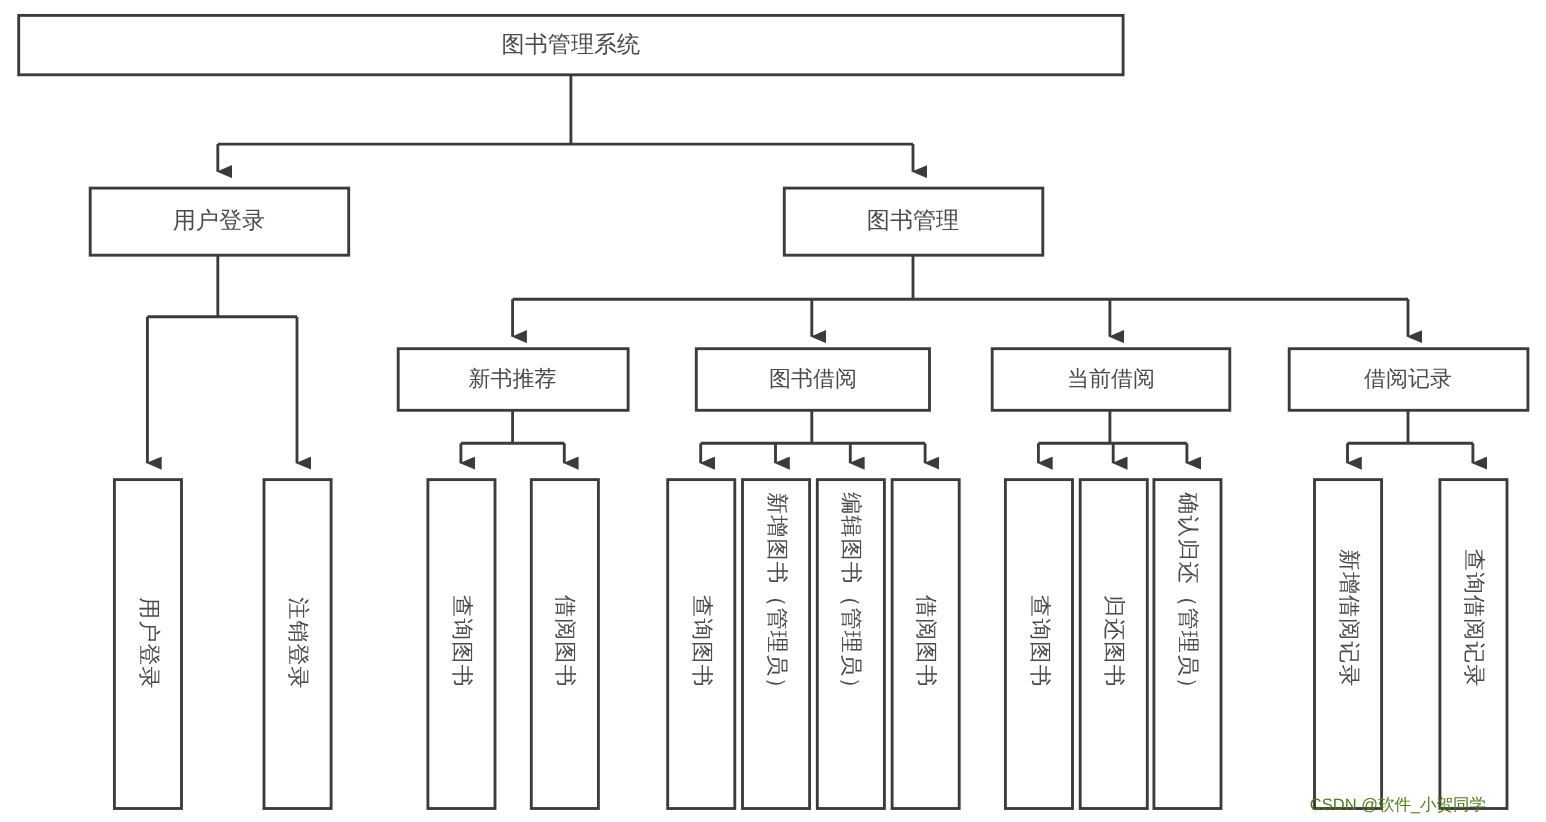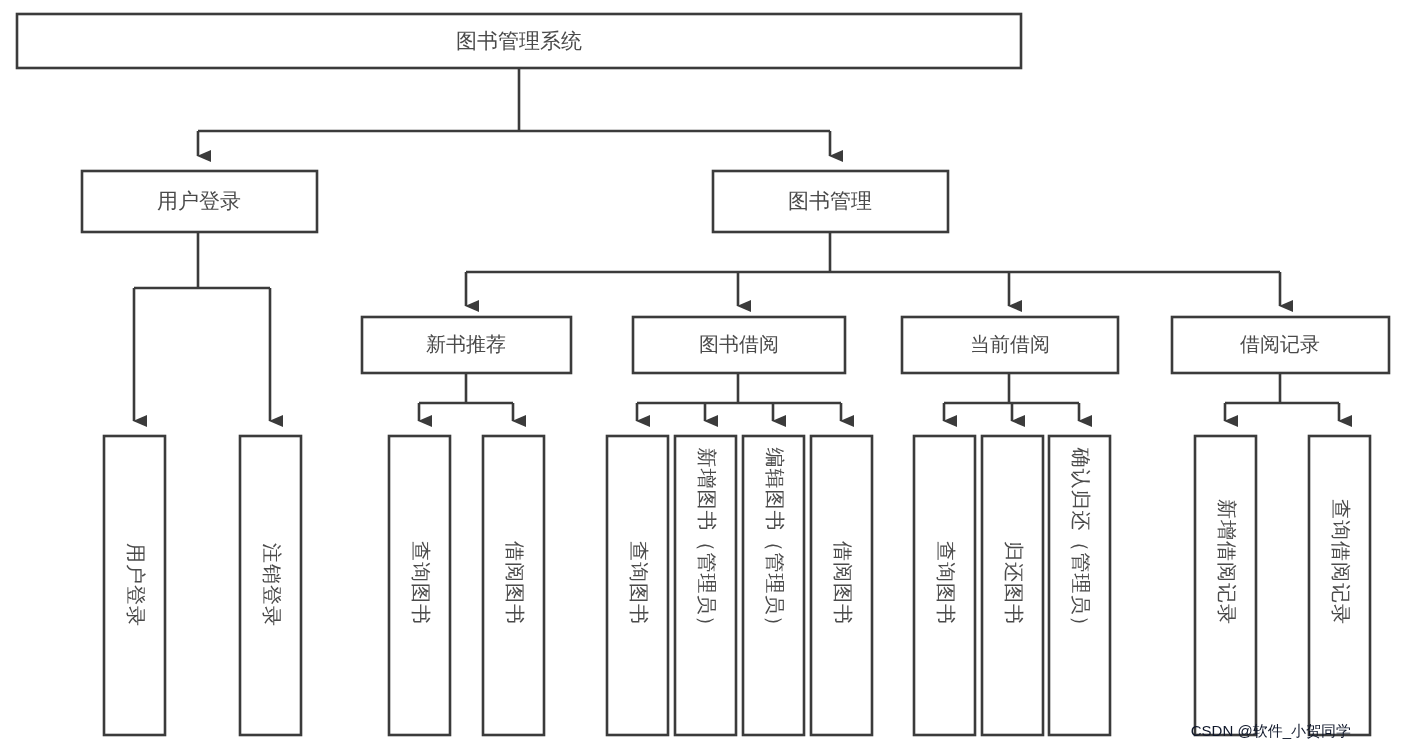--- a/index.html
+++ b/index.html
@@ -44,21 +44,21 @@
     text-anchor:middle;
     dominant-baseline:middle;
   }
 
   .watermark{
     position:absolute;
     right:8px;
     bottom:6px;
     font-family:"Liberation Sans","DejaVu Sans",sans-serif;
     font-size:15px;
-    color:#0f172a;
+    color:#4d7c0f;
     white-space:nowrap;
     user-select:none;
     text-align:center;
   }
 </style>
 </head>
 <body>
 
 <div id="diagram-root">
 

